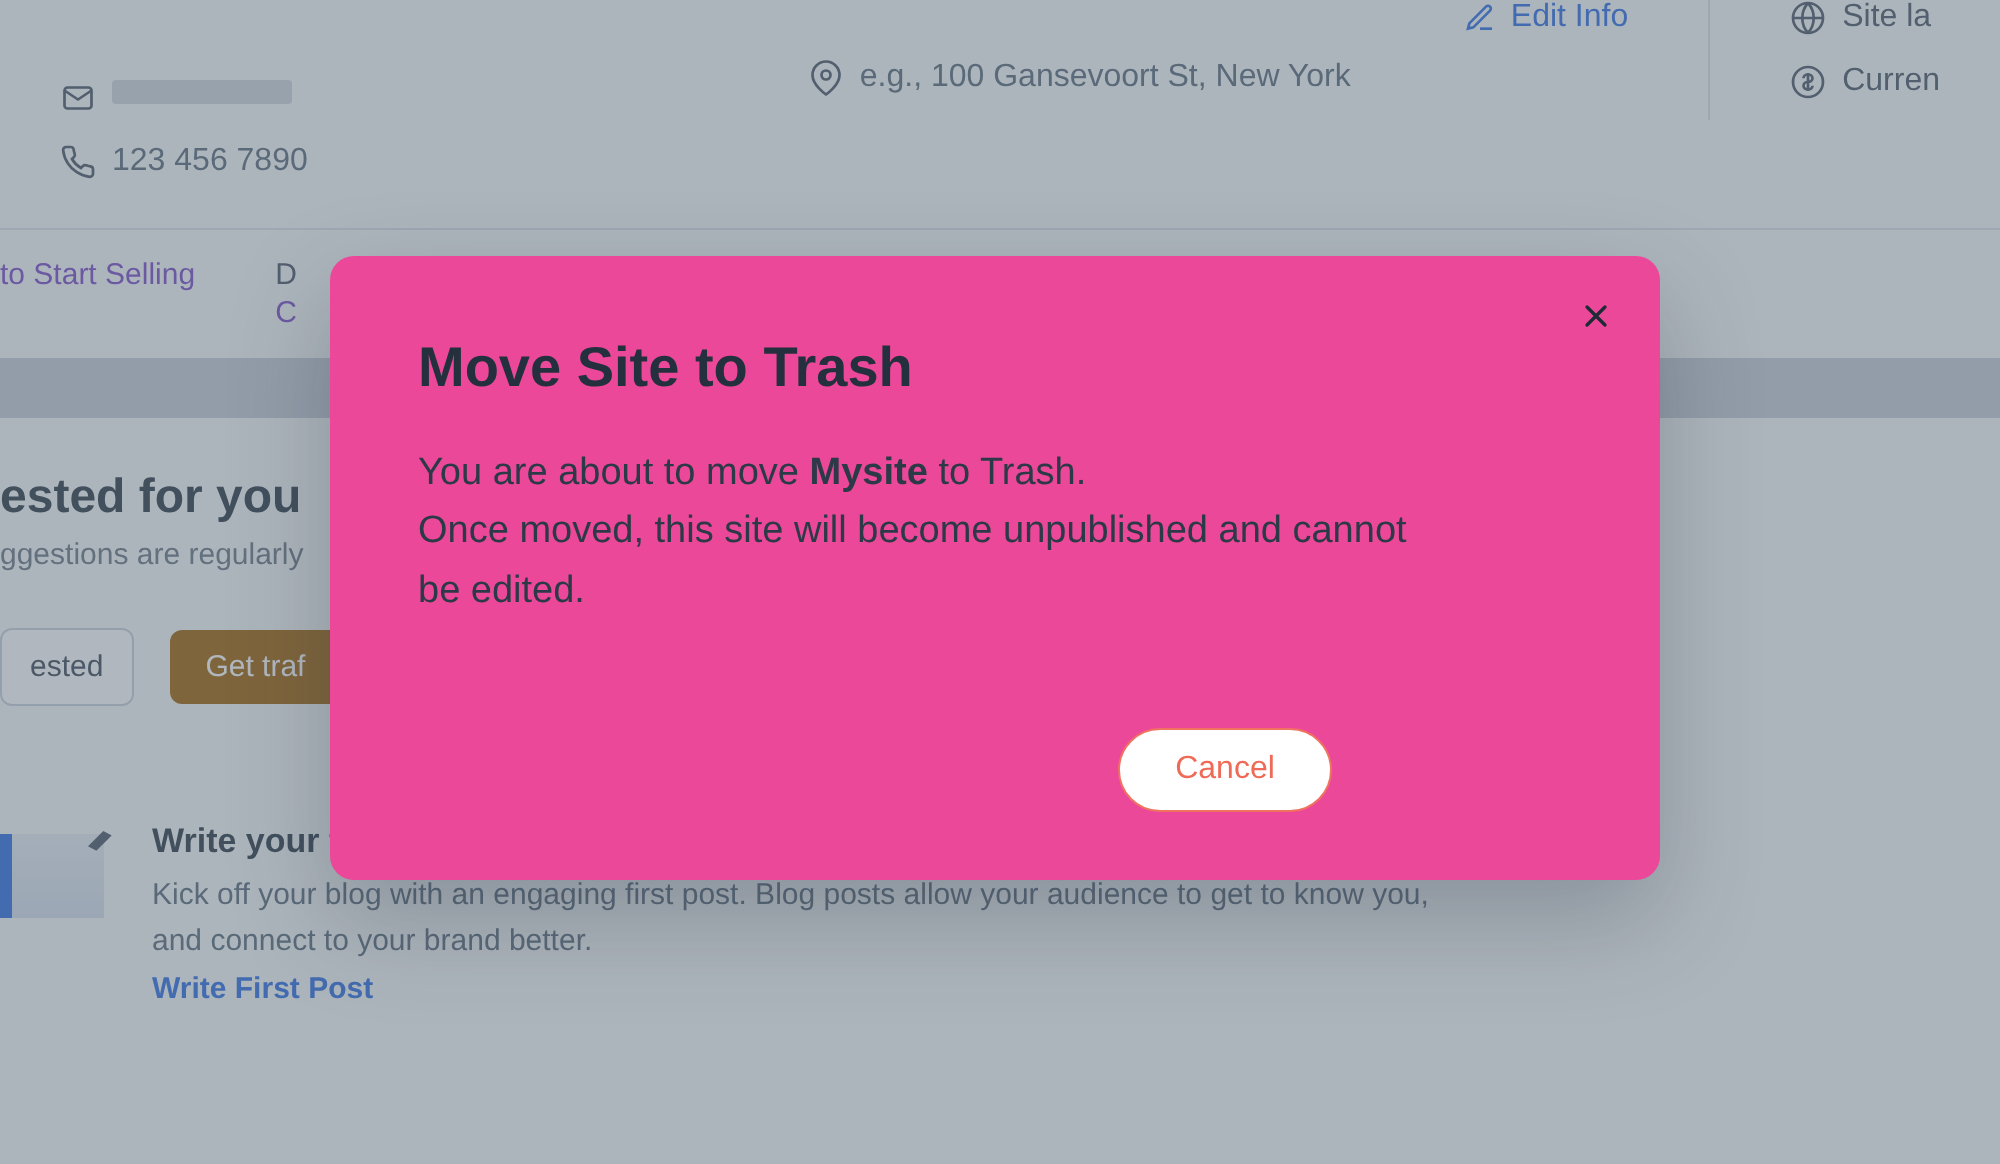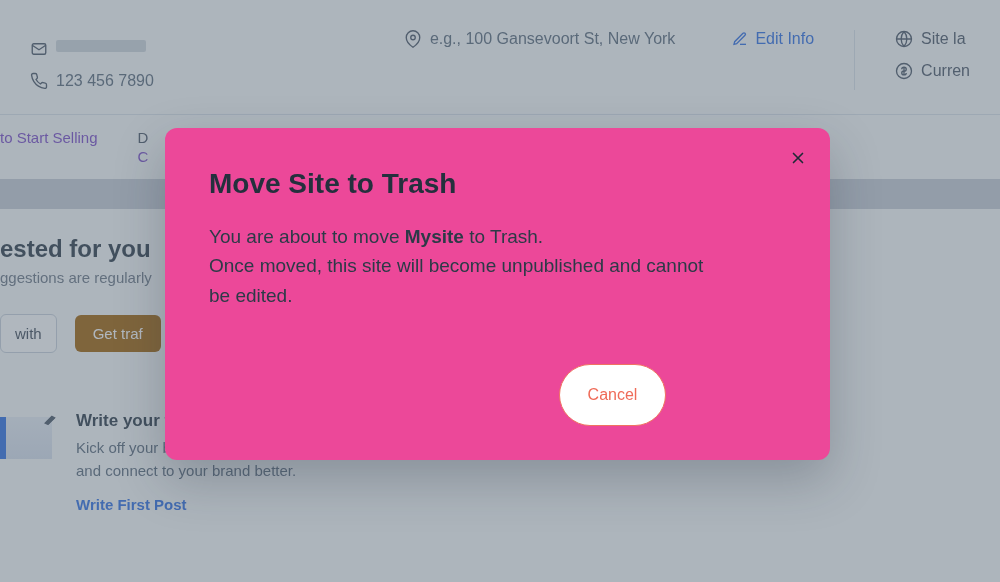--- a/index.html
+++ b/index.html
@@ -47,21 +47,20 @@
     }
     .biz-center {
       flex: 1;
       padding-top: 30px;
       padding-left: 220px;
     }
     .biz-right {
       display: flex;
       align-items: flex-start;
       gap: 40px;
-      padding-top: 30px;
     }
     .edit-info {
       display: flex;
       align-items: center;
       gap: 6px;
       color: #2f6fe4;
       font-size: 16px;
     }
     .globe-item, .currency-item {
       display: flex;
@@ -163,21 +162,21 @@
     }
     .card-body p {
       color: #5b6b7c;
       font-size: 15px;
       margin-top: 6px;
       max-width: 640px;
       line-height: 1.5;
     }
     .card-link {
       display: inline-block;
-      margin-top: 14px;
+      margin-top: 4px;
       color: #2f6fe4;
       font-weight: 600;
       font-size: 15px;
     }
 
     
     .scrim {
       position: absolute;
       inset: 0;
       background: rgba(90, 105, 120, 0.48);
@@ -225,21 +224,21 @@
       display: flex;
       gap: 16px;
       margin-top: 54px;
       justify-content: center;
       padding-left: 230px;
     }
     .btn-cancel {
       border: 1.5px solid #f07360;
       background: #fff;
       color: #ef6b58;
-      padding: 21px 28px;
+      padding: 11px 28px;
       border-radius: 999px;
       font-size: 16px;
       cursor: pointer;
     }
     .btn-trash {
       border: none;
       background: #f07f6f;
       color: #fff;
       padding: 11px 26px;
       border-radius: 999px;
@@ -337,21 +336,21 @@
     </div>
   </div>
 
   <div class="gray-band"></div>
 
   <div class="main-area">
     <div class="suggested-heading">ested for you</div>
     <div class="suggested-sub">ggestions are regularly</div>
 
     <div class="button-row">
-      <button class="btn-outline">with</button>
+      <button class="btn-outline">ested</button>
       <button class="btn-primary">Get traf</button>
     </div>
 
     <div class="card">
       <div class="card-icon"></div>
       <div class="card-body">
         <h3>Write your first blog post</h3>
         <p>Kick off your blog with an engaging first post. Blog posts allow your audience to get to know you, and connect to your brand better.</p>
         <a class="card-link">Write First Post</a>
       </div>

